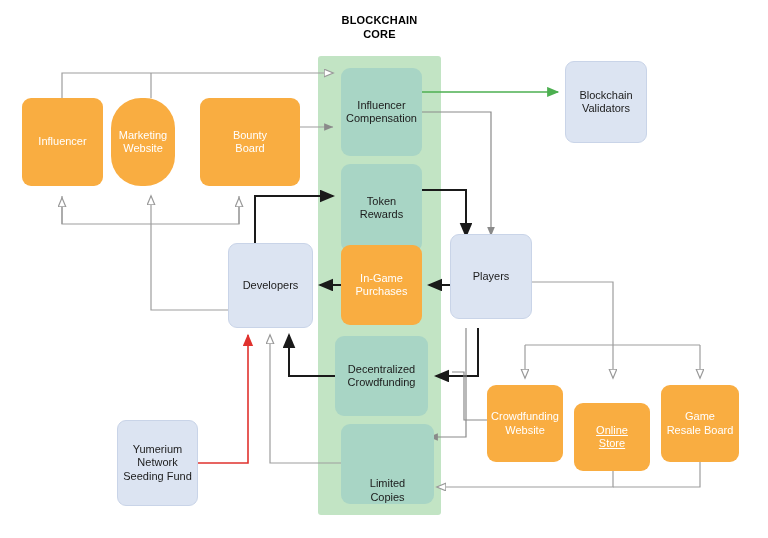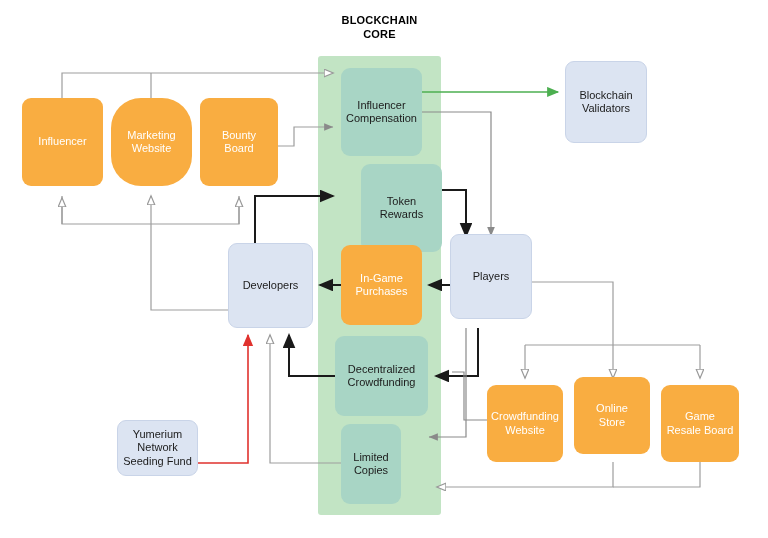--- a/index.html
+++ b/index.html
@@ -92,63 +92,63 @@
       <path d="M613,462 L613,487 L437,487" stroke="#9d9d9d" stroke-width="1.2" marker-end="url(#ah-gray)"></path>
       <path d="M700,462 L700,487 L613,487" stroke="#9d9d9d" stroke-width="1.2"></path>
 
     </g>
   </svg>
 
   <div class="node orange" style="left:22px;top:98px;width:81px;height:88px;">
     <span>Influencer</span>
   </div>
 
-  <div class="node orange" style="left:111px;top:98px;width:81px;height:88px;border-radius:30px;">
+  <div class="node orange" style="left:111px;top:98px;width:64px;height:88px;border-radius:30px;">
     <span>
         <div>Marketing</div>
         <div>Website</div>
       </span>
   </div>
 
-  <div class="node orange" style="left:200px;top:98px;width:78px;height:88px;">
+  <div class="node orange" style="left:200px;top:98px;width:100px;height:88px;">
     <span>
         <div>Bounty</div>
         <div>Board</div>
       </span>
   </div>
 
   <div class="node teal" style="left:341px;top:68px;width:81px;height:88px;">
     <span>
         <div>Influencer</div>
         <div>Compensation</div>
       </span>
   </div>
 
-  <div class="node teal" style="left:341px;top:164px;width:81px;height:88px;margin-left:20px;">
+  <div class="node teal" style="left:341px;top:164px;width:81px;height:88px;">
     <span>
         <div>Token</div>
         <div>Rewards</div>
       </span>
   </div>
 
   <div class="node orange" style="left:341px;top:245px;width:81px;height:80px;">
     <span>
         <div>In-Game</div>
         <div>Purchases</div>
       </span>
   </div>
 
   <div class="node teal" style="left:335px;top:336px;width:93px;height:80px;text-align:center;">
     <span>
         <div>Decentralized</div>
         <div>Crowdfunding</div>
       </span>
   </div>
 
-  <div class="node teal" style="left:341px;top:424px;width:60px;height:80px;">
+  <div class="node teal" style="left:341px;top:424px;width:93px;height:80px;align-items:flex-end;">
     <span>
         <div>Limited</div>
         <div>Copies</div>
       </span>
   </div>
 
   <div class="node blue" style="left:228px;top:243px;width:85px;height:85px;">
     <span>Developers</span>
   </div>
 
@@ -156,36 +156,36 @@
     <span>Players</span>
   </div>
 
   <div class="node blue" style="left:565px;top:61px;width:82px;height:82px;">
     <span>
         <div>Blockchain</div>
         <div>Validators</div>
       </span>
   </div>
 
-  <div class="node blue" style="left:117px;top:420px;width:81px;height:56px;">
+  <div class="node blue" style="left:117px;top:420px;width:81px;height:86px;">
     <span>
         <div>Yumerium</div>
         <div>Network</div>
         <div>Seeding Fund</div>
       </span>
   </div>
 
   <div class="node orange" style="left:487px;top:385px;width:76px;height:77px;">
     <span>
         <div>Crowdfunding</div>
         <div>Website</div>
       </span>
   </div>
 
-  <div class="node orange" style="left:574px;top:377px;width:76px;height:77px;">
+  <div class="node orange" style="left:574px;top:403px;width:76px;height:68px;text-decoration:underline;">
     <span>
         <div>Online</div>
         <div>Store</div>
       </span>
   </div>
 
   <div class="node orange" style="left:661px;top:385px;width:78px;height:77px;">
     <span>
         <div>Game</div>
         <div>Resale Board</div>

